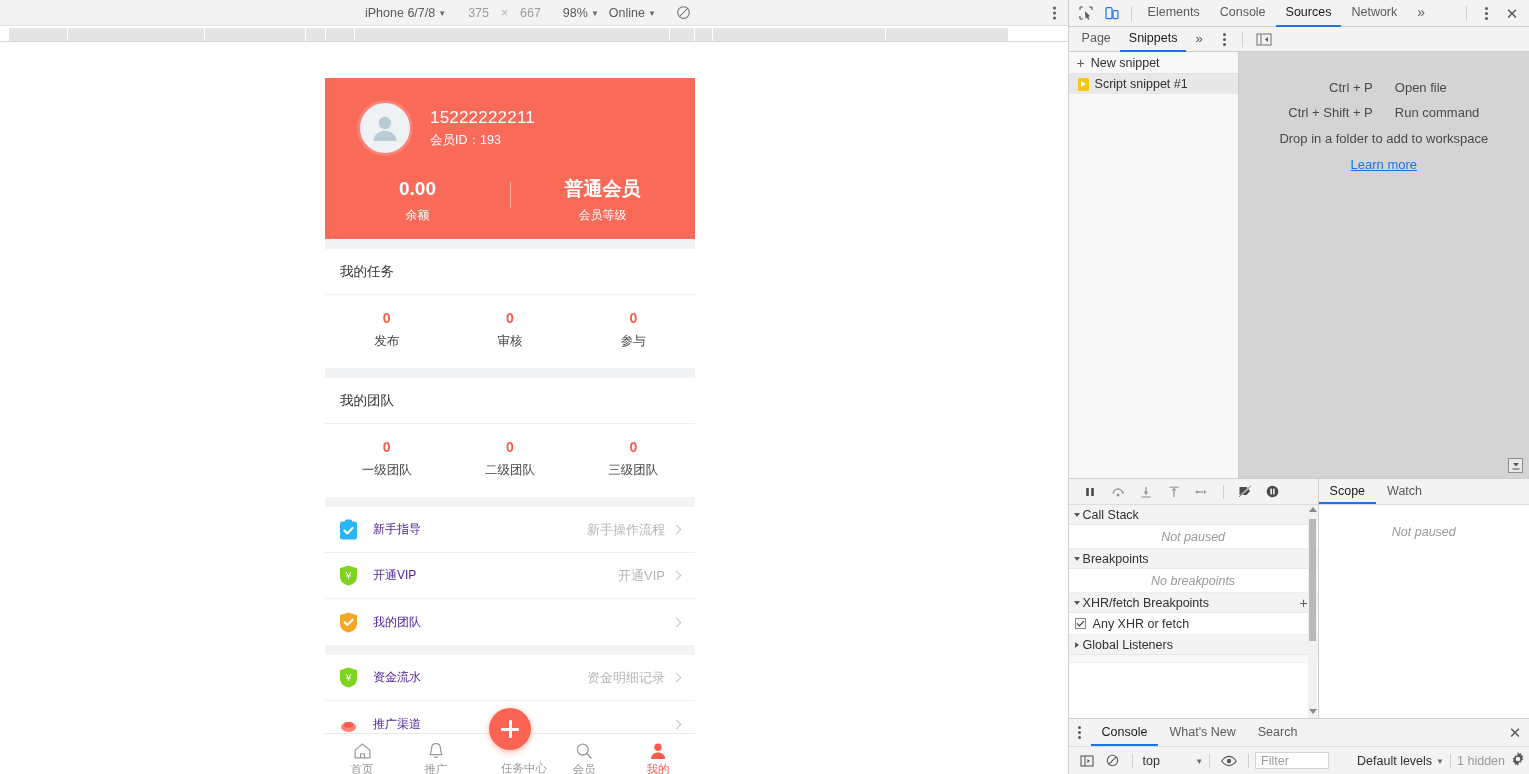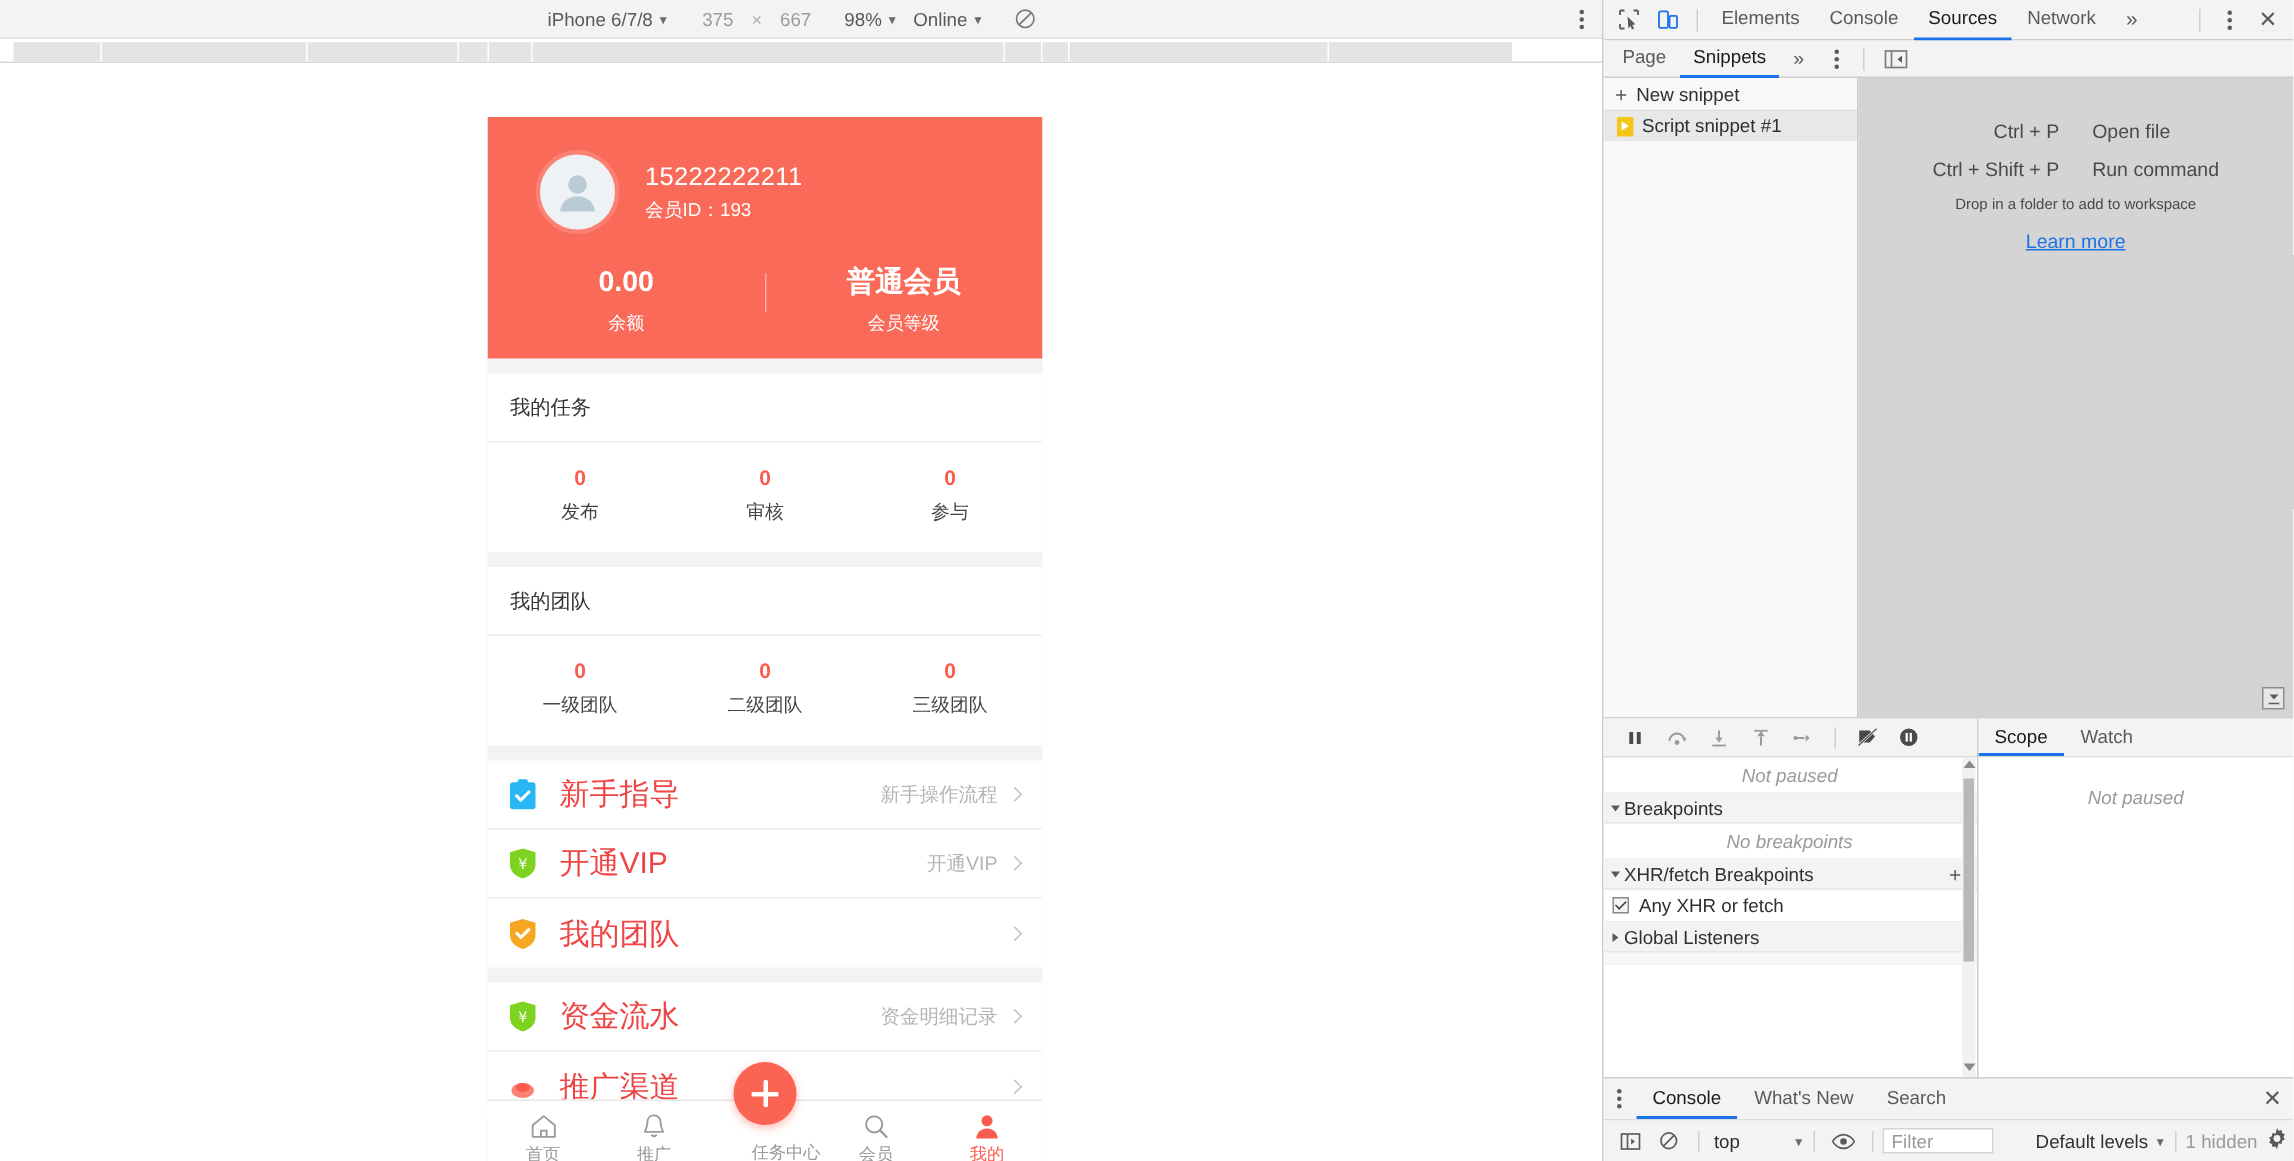--- a/index.html
+++ b/index.html
@@ -64,21 +64,21 @@
   .stat-row { display: flex; padding: 13px 0 17px; }
   .st { flex: 1; text-align: center; }
   .st-v { color: #fb5b4c; font-size: 14px; font-weight: bold; line-height: 20px; }
   .st-l { color: #444; font-size: 12.5px; line-height: 20px; margin-top: 3px; }
 
   .list { background: #fff; margin-top: 10px; }
   .row { display: flex; align-items: center; height: 46px; padding: 0 12px 0 11px;
     border-bottom: 1px solid #eee; }
   .row:last-child { border-bottom: none; }
   .row-ico { width: 24px; height: 24px; flex: none; display: flex; align-items: center; justify-content: center; }
-  .row-label { margin-left: 13px; font-size: 20px; color: #ef4444; flex: 1; }
+  .row-label { margin-left: 13px; font-size: 12px; color: #4c1d95; flex: 1; }
   .row-extra { font-size: 13px; color: #b4b4b4; margin-right: 8px; }
   .chev { width: 7px; height: 7px; border-right: 1.6px solid #c3c3c3;
     border-top: 1.6px solid #c3c3c3; transform: rotate(45deg); flex: none; margin-right: 3px; }
 
   
   .tabbar { position: absolute; left: 0; bottom: 0; width: 370px; height: 50px;
     background: #fff; border-top: 1px solid #e8e8e8; display: flex; }
   .tab { flex: 1; display: flex; flex-direction: column; align-items: center;
     justify-content: center; gap: 2px; color: #9a9a9a; font-size: 11.5px; }
   .tab.active { color: #fb5b4c; }
@@ -126,21 +126,21 @@
   .snip-file { width: 11px; height: 13px; background: #f5c518; border-radius: 1px;
     display: flex; align-items: center; justify-content: center; flex: none; }
   .snip-file::after { content: ""; border-left: 5px solid #fff; border-top: 3.5px solid transparent;
     border-bottom: 3.5px solid transparent; margin-left: 1px; }
 
   .editor-pane { flex: 1; background: #d4d4d4; position: relative; display: flex;
     flex-direction: column; align-items: center; padding-top: 28px; }
   .sc-grid { display: grid; grid-template-columns: auto auto; row-gap: 10px; column-gap: 22px; }
   .sc-k { text-align: right; color: #4a4a4a; font-size: 13px; }
   .sc-v { color: #4a4a4a; font-size: 13px; }
-  .sc-drop { margin-top: 11px; color: #4a4a4a; font-size: 10px; }
+  .sc-drop { margin-top: 11px; color: #4a4a4a; font-size: 13px; }
   .sc-learn { margin-top: 11px; color: #1a73e8; font-size: 13px; text-decoration: underline; }
   .editor-corner { position: absolute; right: 6px; bottom: 5px; width: 15px; height: 15px;
     border: 1px solid #8c8c8c; background: #e8e8e8; display: flex; align-items: center;
     justify-content: center; }
 
   .dbg { height: 240px; display: flex; border-top: 1px solid #cdcdcd; background: #fff; }
   .dbg-left { width: 250px; border-right: 1px solid #cdcdcd; display: flex; flex-direction: column;
     position: relative; }
   .dbg-ctrl { height: 26px; display: flex; align-items: center; gap: 2px; padding-left: 8px;
     background: #f3f3f3; border-bottom: 1px solid #dcdcdc; }
@@ -559,20 +559,24 @@
           </div>
           <div class="ic-btn">
             <svg width="13" height="13" viewBox="0 0 13 13">
               <circle cx="6.5" cy="6.5" r="5.8" fill="#4a4a4a"></circle>
               <rect x="4.4" y="3.6" width="1.5" height="5.8" fill="#fff"></rect>
               <rect x="7.1" y="3.6" width="1.5" height="5.8" fill="#fff"></rect>
             </svg>
           </div>
         </div>
 
+        <div class="sec-hdr">
+          <span class="tri open"></span>
+          <span>Call Stack</span>
+        </div>
         <div class="sec-empty">Not paused</div>
 
         <div class="sec-hdr">
           <span class="tri open"></span>
           <span>Breakpoints</span>
         </div>
         <div class="sec-empty">No breakpoints</div>
 
         <div class="sec-hdr">
           <span class="tri open"></span>

